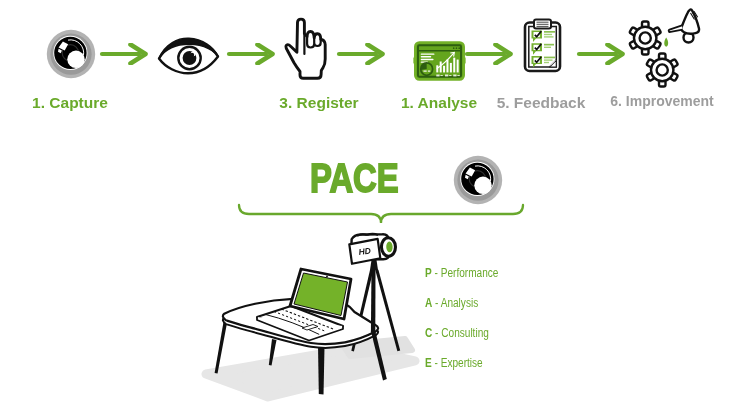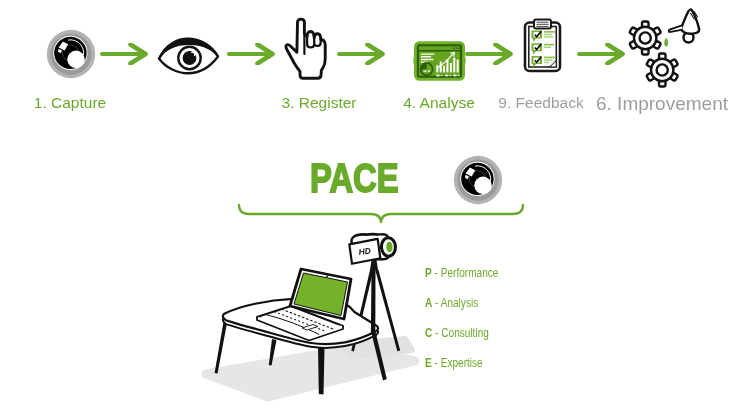--- a/index.html
+++ b/index.html
@@ -1,18 +1,18 @@
 <!DOCTYPE html>
 <html><head><meta charset="utf-8">
 <style>
 html,body{margin:0;padding:0}
 body{width:749px;height:412px;background:#fff;font-family:"Liberation Sans",sans-serif;overflow:hidden;-webkit-font-smoothing:antialiased}
 #stage{position:relative;width:749px;height:412px}
 .abs{position:absolute}
-.lbl{position:absolute;top:93.5px;font-weight:normal;font-size:15.5px;color:#6aaa2b;white-space:nowrap;transform:translateX(-50%)}
+.lbl{position:absolute;top:93.5px;font-weight:bold;font-size:15.5px;color:#6aaa2b;white-space:nowrap;transform:translateX(-50%)}
 .gray{color:#9d9d9d}
 .li{position:absolute;left:425px;font-size:12px;color:#6aaa2b;white-space:nowrap;transform:scaleX(0.84);transform-origin:0 0}
 </style></head>
 <body>
 <div id="stage">
 
 <svg class="abs" style="left:46px;top:29px" width="50" height="50" viewBox="0 0 50 50">
 <circle cx="25" cy="25" r="24.2" fill="#b3b3b3"></circle>
 <circle cx="25" cy="25.2" r="20.6" fill="#9a9a9a"></circle>
 <circle cx="24.4" cy="23.9" r="17.1" fill="#fff"></circle>
@@ -175,23 +175,23 @@
 <circle cx="62.5" cy="31.5" r="5" fill="#fff" stroke-width="2.4"></circle>
 <path d="M63.2 4.5 Q64.8 2.2 66.3 4.8 Q70.5 12 73 22.5 Q73.8 26.2 69.5 27.2 Q62.5 28.8 58 26.2 Q54.2 24 55.8 20.5 Q59.5 11 61.8 6.5 Q62.5 5 63.2 4.5 Z" fill="#fff" stroke-width="2.4"></path>
 <path d="M56 19.3 L43.5 23.7 Q42.3 24.2 42.8 25.2 L43.3 26.2 L56.5 23.6" fill="#fff" stroke-width="1.8"></path>
 <path d="M64.5 7 L68.5 13.5 M66.3 6 L70.2 12.3 M68 5.3 L71.7 11.2" stroke-width="1.1" fill="none"></path>
 </g>
 <path d="M40.2 31.5 C42.9 35.6, 42.7 39.7, 40.2 40.7 C37.7 39.7, 37.5 35.6, 40.2 31.5 Z" fill="#6aaa2b"></path>
 </svg>
 
 <div class="lbl" style="left:70px">1. Capture</div>
 <div class="lbl" style="left:319px">3. Register</div>
-<div class="lbl" style="left:439px">4. Analyse</div>
-<div class="lbl gray" style="left:541px">9. Feedback</div>
-<div class="lbl gray" style="left:662px;font-size:19px;top:92.5px">6. Improvement</div>
+<div class="lbl" style="left:439px">1. Analyse</div>
+<div class="lbl gray" style="left:541px">5. Feedback</div>
+<div class="lbl gray" style="left:662px;font-size:14px;top:92.5px">6. Improvement</div>
 
 <svg class="abs" style="left:305px;top:155px" width="110" height="45" viewBox="0 0 110 45">
 <g transform="translate(5,37.2) scale(0.8,1)">
 <text x="0" y="0" font-family="Liberation Sans, sans-serif" font-weight="bold" font-size="41" fill="#6aaa2b" stroke="#6aaa2b" stroke-width="1.8">PACE</text>
 </g>
 </svg>
 
 <svg class="abs" style="left:453px;top:155px" width="50" height="50" viewBox="0 0 50 50">
 <circle cx="25" cy="25" r="24.2" fill="#b3b3b3"></circle>
 <circle cx="25" cy="25.2" r="20.6" fill="#9a9a9a"></circle>

